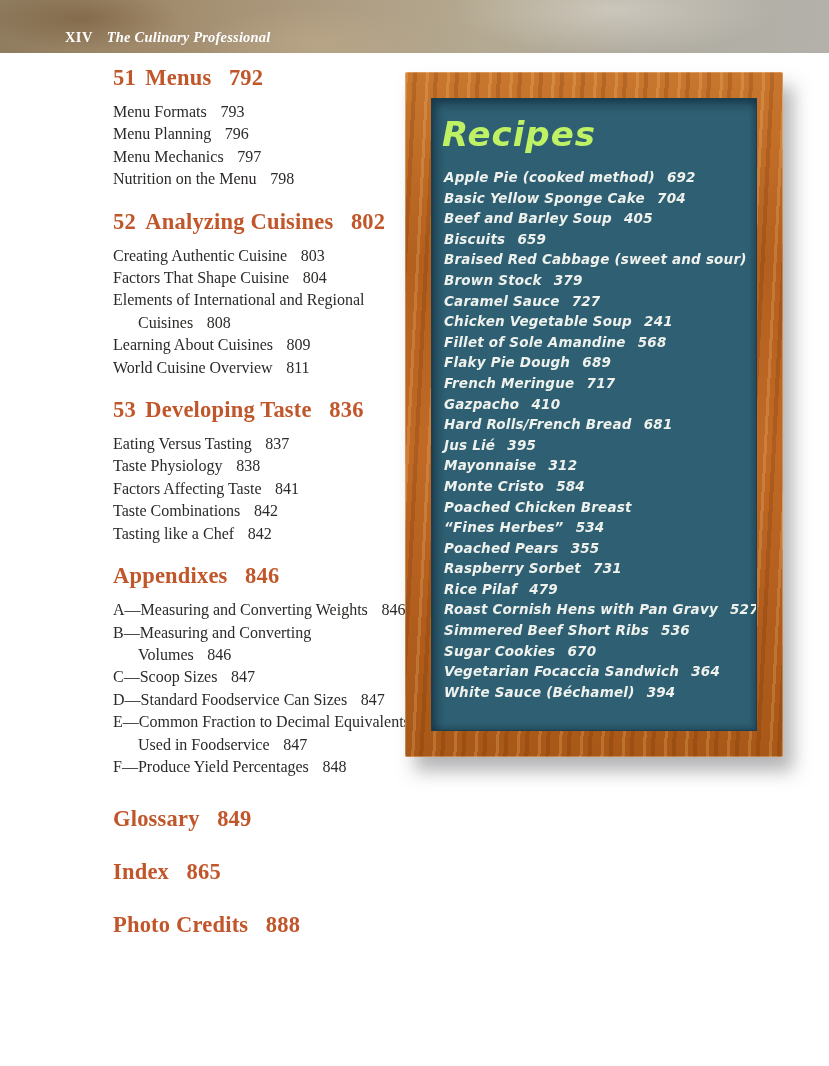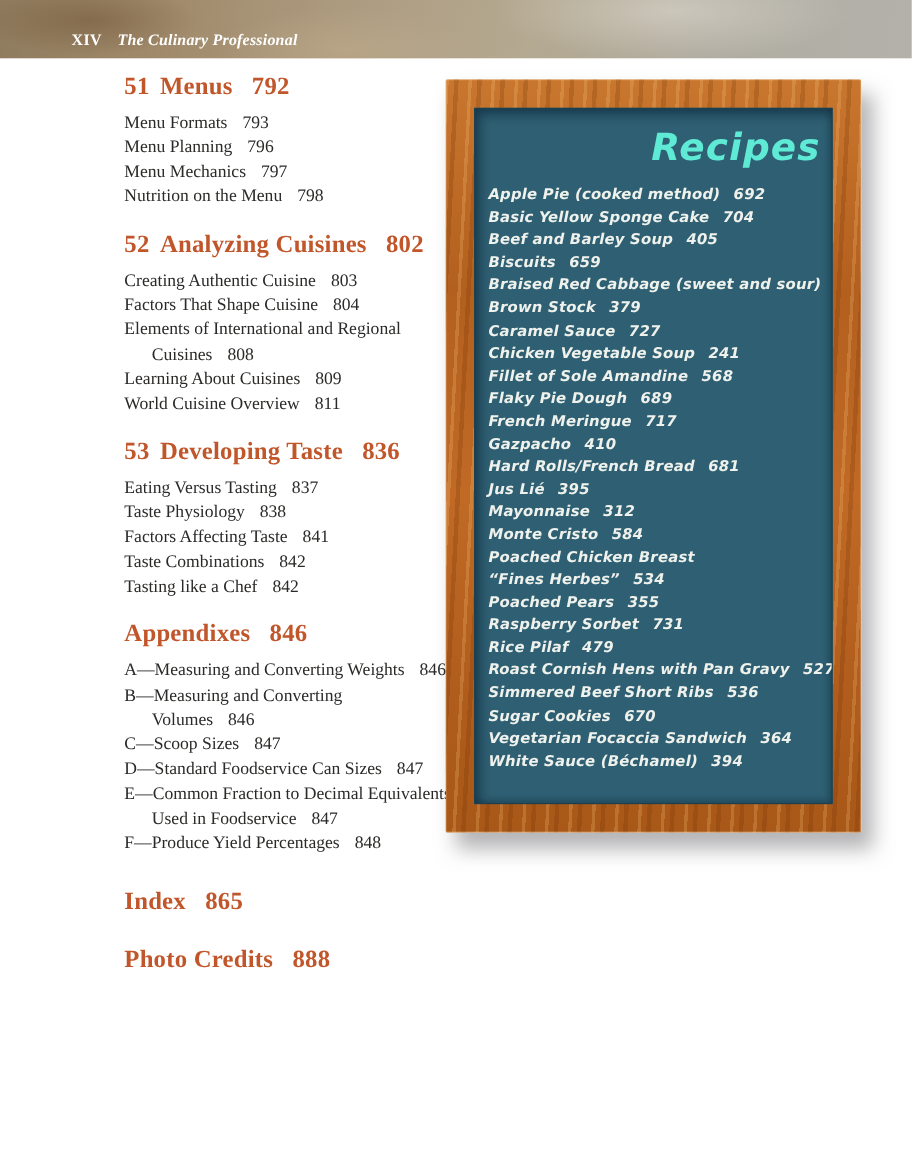--- a/index.html
+++ b/index.html
@@ -99,27 +99,27 @@
     width: 100%; height: 100%;
     box-sizing: border-box;
     background: #2e5f72;
     border: 1px solid #1d3f4d;
     box-shadow: inset 4px 5px 10px rgba(0,18,35,0.45), inset -2px -2px 6px rgba(0,18,35,0.25);
     padding: 10px 10px 6px 10px;
     overflow: hidden;
   }
   .board-title {
     margin: 6px 0 14px 0;
-    text-align: right;
+    text-align: left;
     font-family: "DejaVu Sans", sans-serif;
     font-style: italic;
     font-weight: 700;
     font-size: 34px;
     line-height: 38px;
-    color: #5eead4;
+    color: #bef264;
     letter-spacing: 1px;
   }
   .recipe-list {
     list-style: none;
     margin: 0; padding: 0 0 0 2px;
     font-family: "DejaVu Sans", sans-serif;
     font-style: italic;
     font-weight: 700;
     font-size: 13.5px;
     line-height: 20.6px;
@@ -198,20 +198,26 @@
           <li class="toc-item"><span class="entry-label">B—Measuring and Converting
 Volumes</span><span class="entry-page">846</span></li>
           <li class="toc-item"><span class="entry-label">C—Scoop Sizes</span><span class="entry-page">847</span></li>
           <li class="toc-item"><span class="entry-label">D—Standard Foodservice Can Sizes</span><span class="entry-page">847</span></li>
           <li class="toc-item"><span class="entry-label">E—Common Fraction to Decimal Equivalents
 Used in Foodservice</span><span class="entry-page">847</span></li>
           <li class="toc-item"><span class="entry-label">F—Produce Yield Percentages</span><span class="entry-page">848</span></li>
         </ul>
   </section>
 
+  <section class="toc-section no-items">
+    <h2 class="toc-heading">
+      <span class="h-title">Glossary</span><span class="heading-page">849</span>
+    </h2>
+
+  </section>
 
   <section class="toc-section no-items">
     <h2 class="toc-heading">
       <span class="h-title">Index</span><span class="heading-page">865</span>
     </h2>
 
   </section>
 
   <section class="toc-section no-items">
     <h2 class="toc-heading">

